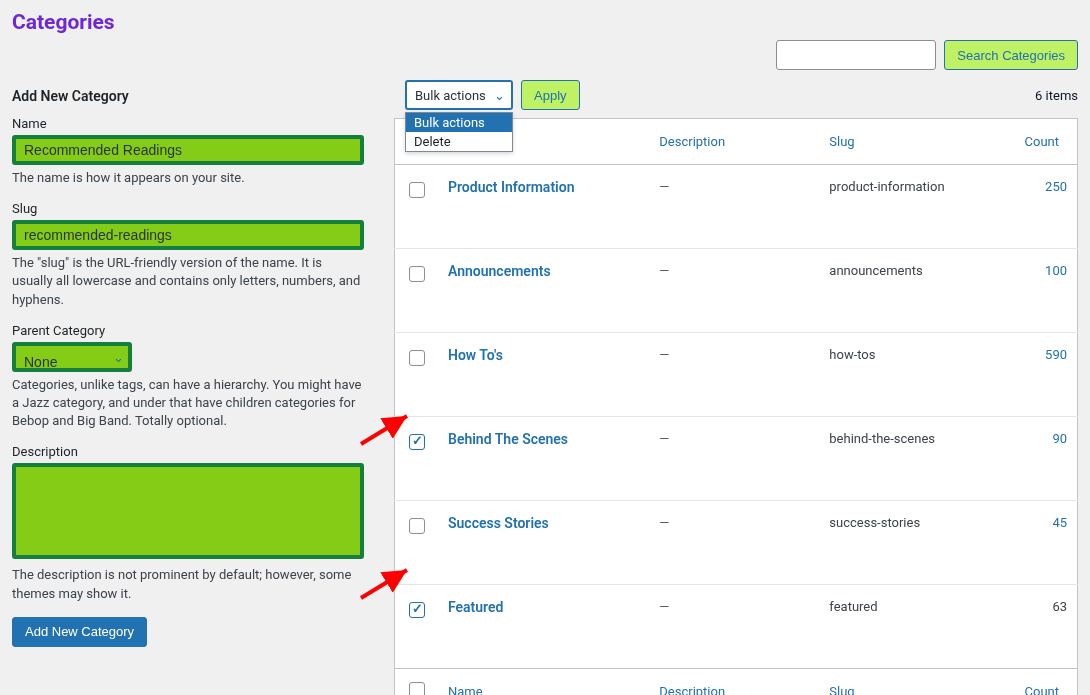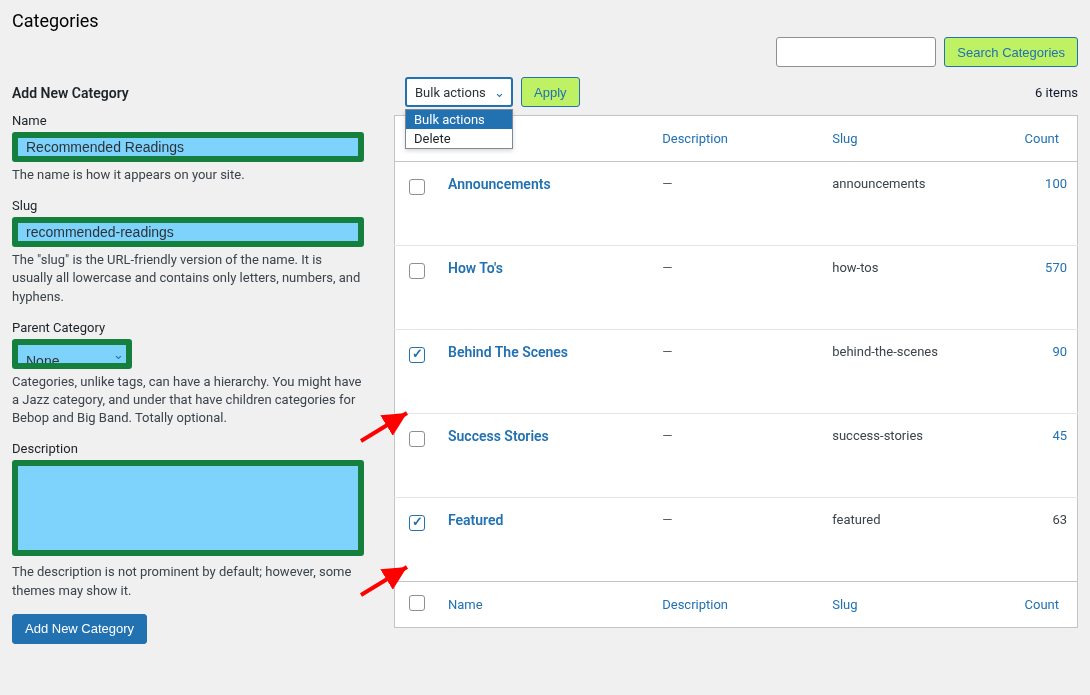--- a/index.html
+++ b/index.html
@@ -6,24 +6,24 @@
   body {
     margin: 0;
     padding: 10px 12px 20px 12px;
     font-family: -apple-system, BlinkMacSystemFont, "Segoe UI", Roboto, Helvetica, Arial, sans-serif;
     background: #f0f0f1;
     color: #1d2327;
     font-size: 13px;
     width: 1090px;
   }
   h1.page-title {
-    font-size: 18px;
-    font-weight: 400;
+    font-size: 21px;
+    font-weight: 700;
     margin: 0 0 6px 0;
-    color: #000000;
+    color: #6d28d9;
   }
   .search-bar {
     display: flex;
     justify-content: flex-end;
     gap: 8px;
     margin-bottom: 6px;
   }
   .search-input {
     width: 160px;
     height: 30px;
@@ -65,23 +65,23 @@
   }
   .form-row { margin-bottom: 14px; }
   .form-row label.fld-label {
     display: block;
     font-size: 13px;
     margin-bottom: 4px;
     color: #1d2327;
   }
   .txt, .sel, .ta {
     width: 100%;
-    border: 6px solid #15803d;
-    border-radius: 3px;
-    background: #7dd3fc;
+    border: 4px solid #15803d;
+    border-radius: 3px;
+    background: #84cc16;
     font-size: 14px;
     color: #2c3338;
   }
   .txt { height: 30px; padding: 0 8px; }
   .sel {
     height: 30px;
     width: 120px;
     padding: 8px 24px 0 8px;
     appearance: none;
     background-image: none;
@@ -270,31 +270,38 @@
           <th class="chk-col"><input type="checkbox" class="cb" style=""></th>
           <th>Name</th>
           <th>Description</th>
           <th>Slug</th>
           <th class="cnt-col">Count</th>
         </tr>
       </thead>
       <tbody id="rows-body">
           <tr>
             <td class="chk-cell"><input type="checkbox" class="cb" style=""></td>
+            <td class="name-cell"><a href="#">Product Information</a></td>
+            <td class="desc-cell">—</td>
+            <td class="slug-cell">product-information</td>
+            <td class="cnt-cell"><a href="#">250</a></td>
+          </tr>
+          <tr>
+            <td class="chk-cell"><input type="checkbox" class="cb" style=""></td>
             <td class="name-cell"><a href="#">Announcements</a></td>
             <td class="desc-cell">—</td>
             <td class="slug-cell">announcements</td>
             <td class="cnt-cell"><a href="#">100</a></td>
           </tr>
           <tr>
             <td class="chk-cell"><input type="checkbox" class="cb" style=""></td>
             <td class="name-cell"><a href="#">How To's</a></td>
             <td class="desc-cell">—</td>
             <td class="slug-cell">how-tos</td>
-            <td class="cnt-cell"><a href="#">570</a></td>
+            <td class="cnt-cell"><a href="#">590</a></td>
           </tr>
           <tr>
             <td class="chk-cell"><input type="checkbox" class="cb" checked="" style=""></td>
             <td class="name-cell"><a href="#">Behind The Scenes</a></td>
             <td class="desc-cell">—</td>
             <td class="slug-cell">behind-the-scenes</td>
             <td class="cnt-cell"><a href="#">90</a></td>
           </tr>
           <tr>
             <td class="chk-cell"><input type="checkbox" class="cb" style=""></td>

